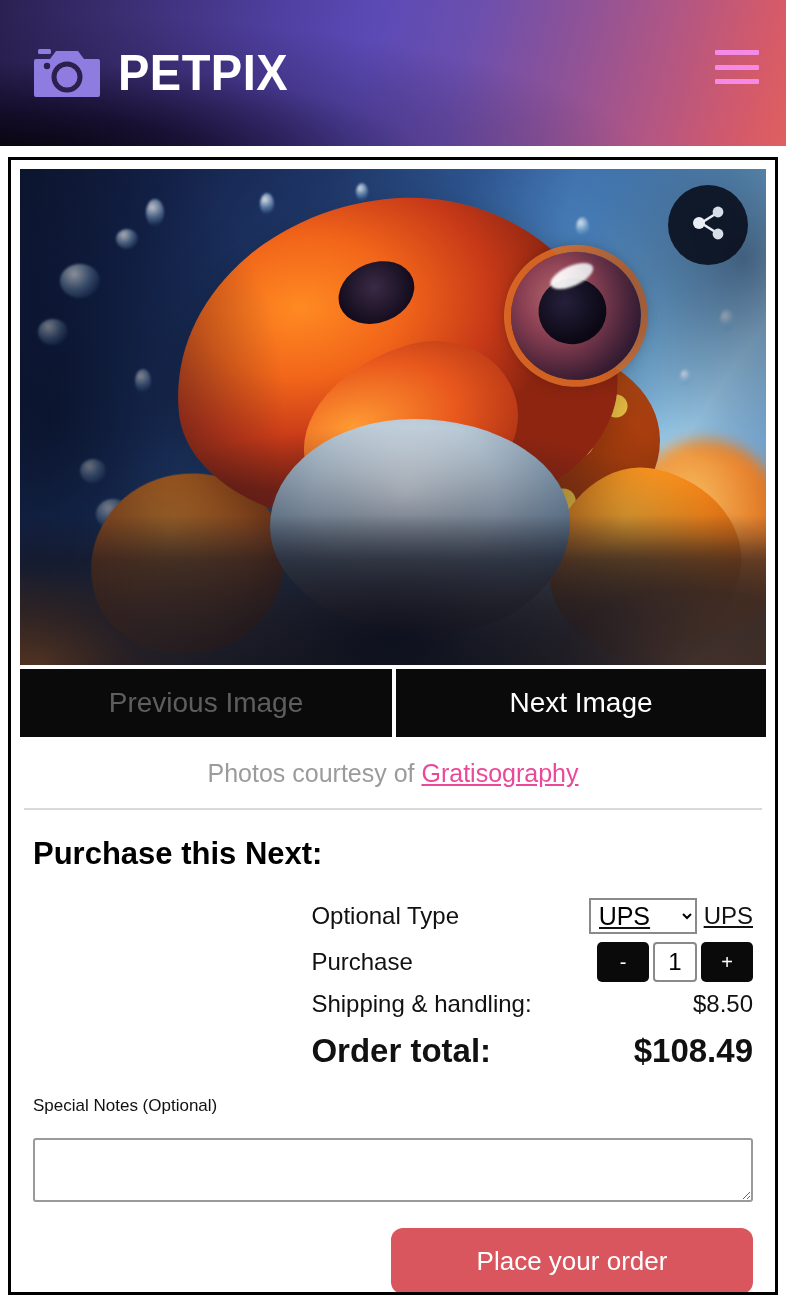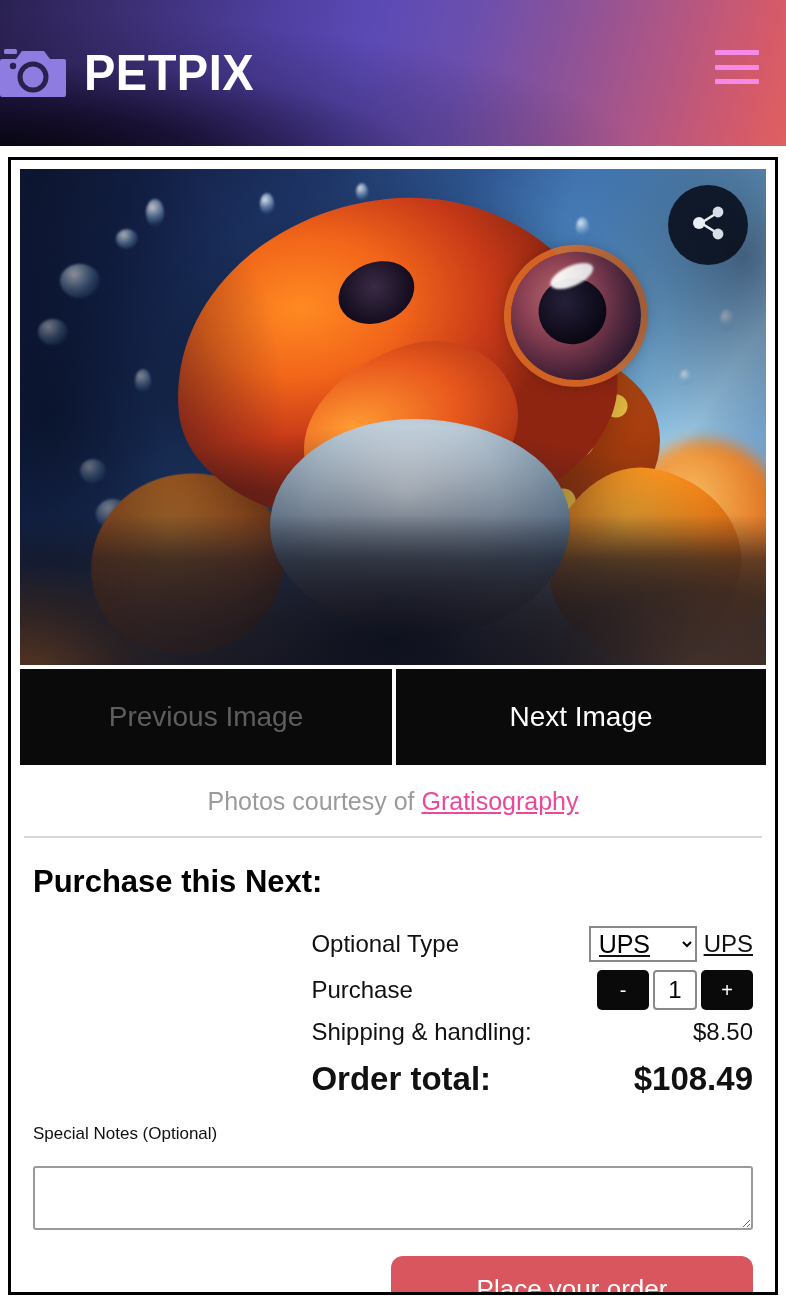--- a/index.html
+++ b/index.html
@@ -25,20 +25,21 @@
   .header-inner {
     position: absolute;
     inset: 0;
     display: flex;
     align-items: center;
   }
   .brand {
     display: flex;
     align-items: center;
     gap: 18px;
+    margin-left: 34px;
   }
   .camera-icon { width: 66px; height: 52px; display: block; }
   .brand-name {
     color: #ffffff;
     font-size: 50px;
     font-weight: 700;
     letter-spacing: 0.5px;
     line-height: 1;
     font-family: "Liberation Sans", sans-serif;
     transform: scaleX(0.94);
@@ -233,21 +234,21 @@
   }
 
   
   .nav-row {
     display: flex;
     gap: 4px;
     margin: 4px 9px 0 9px;
     width: 746px;
   }
   .nav-btn {
-    height: 96px;
+    height: 68px;
     background: #0a0a0a;
     border: none;
     color: #ffffff;
     font-size: 28px;
     font-family: "Liberation Sans", sans-serif;
     cursor: pointer;
     display: flex;
     align-items: center;
     justify-content: center;
   }

